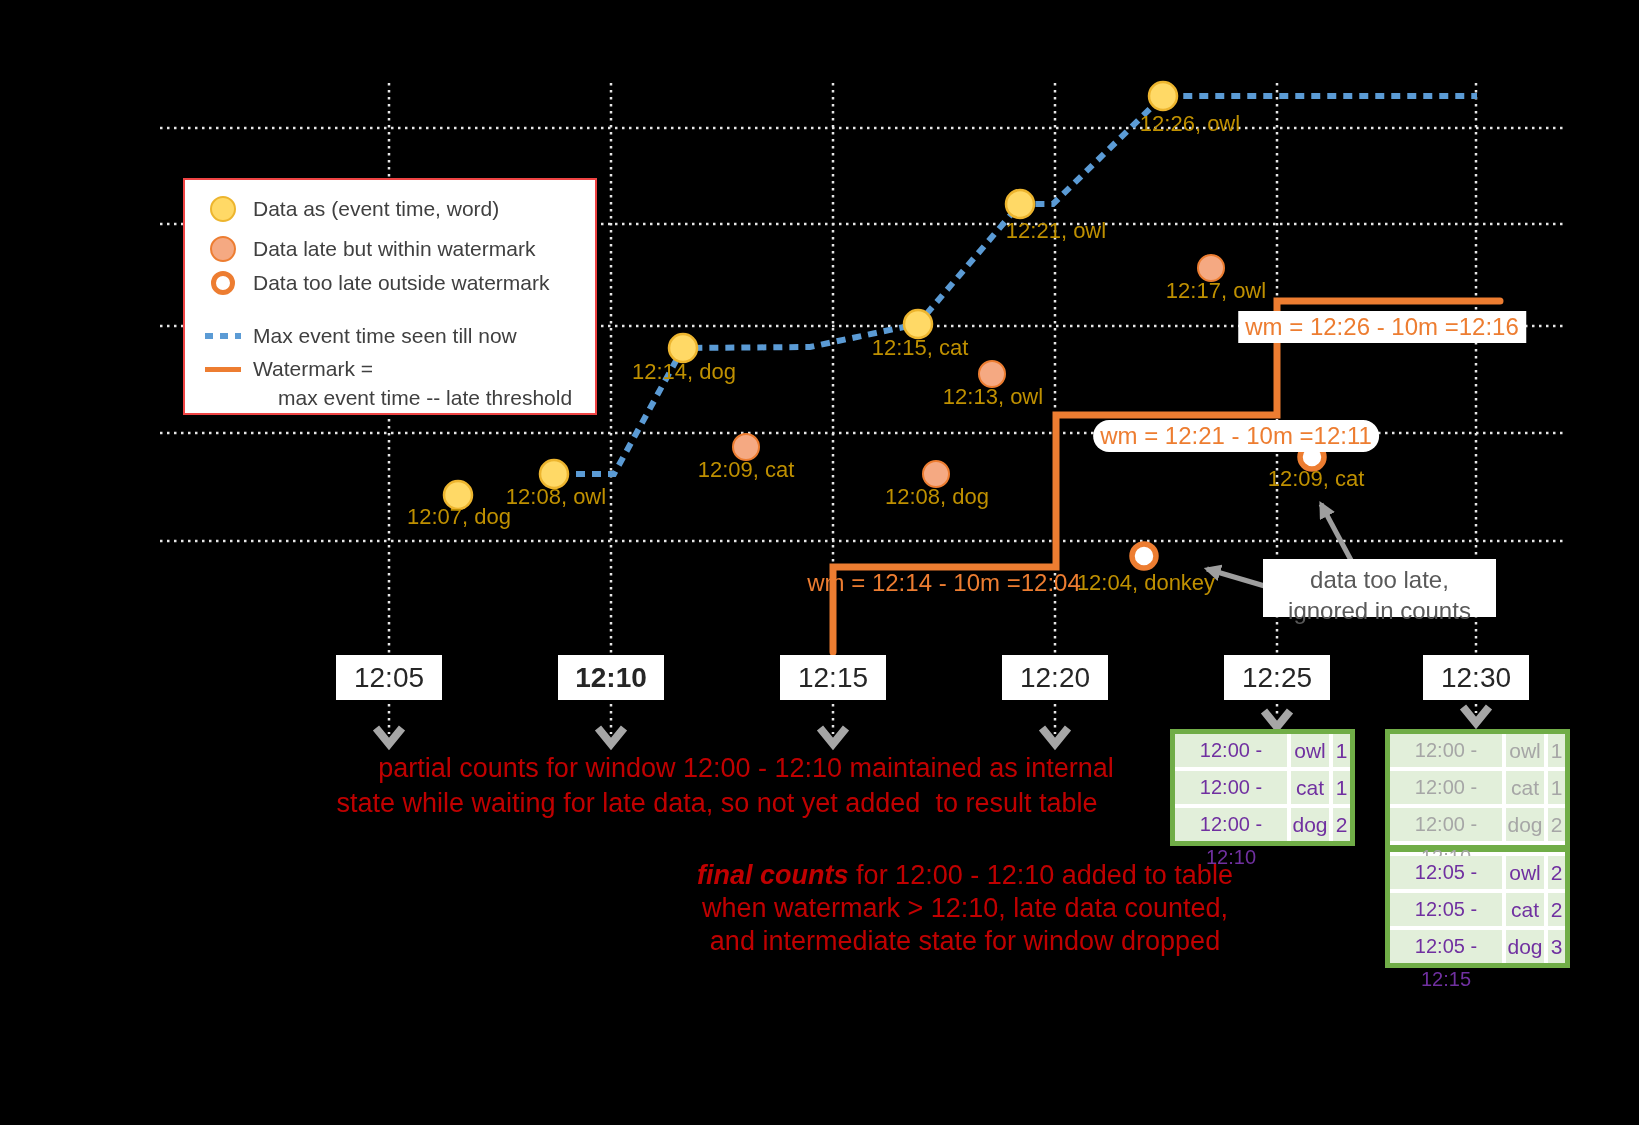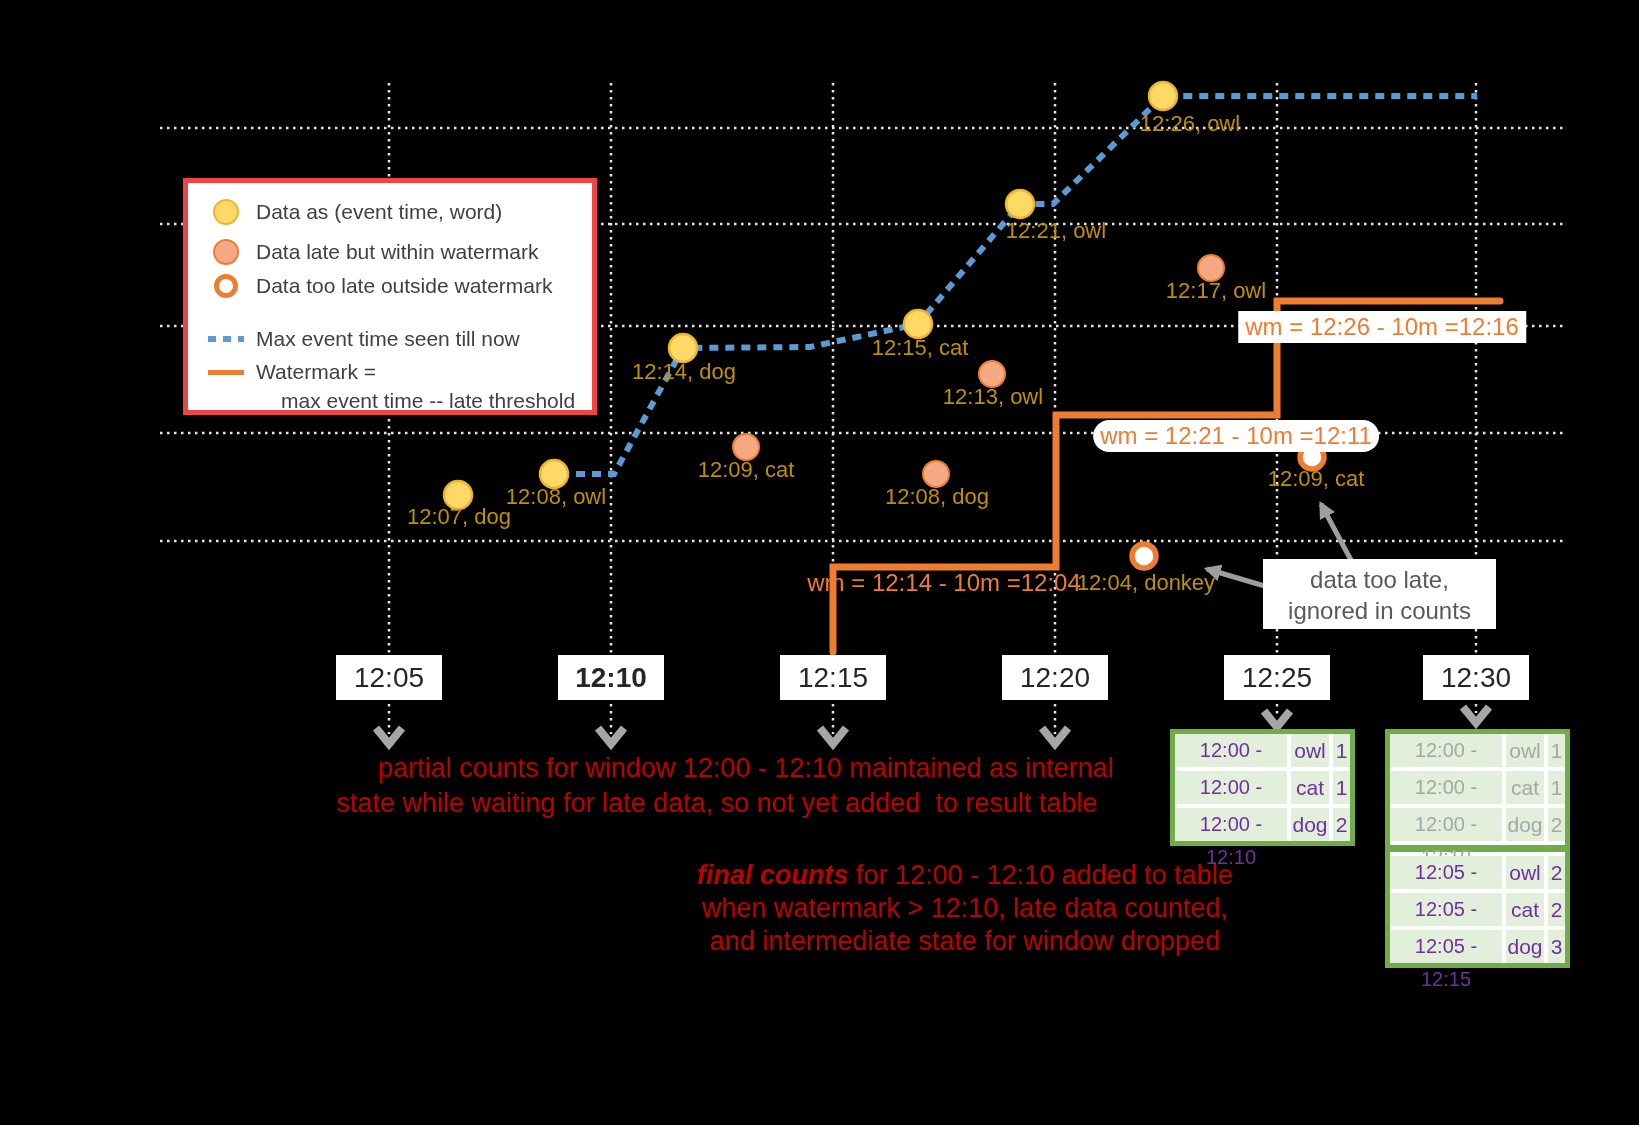--- a/index.html
+++ b/index.html
@@ -5,21 +5,21 @@
 <style>
   html,body{margin:0;padding:0;background:#000;}
   #diagram{position:relative;overflow:hidden;background:#000;font-family:"Liberation Sans",sans-serif;}
   #diagram svg{position:absolute;left:0;top:0;}
   .txt{position:absolute;transform:translate(-50%,-50%);white-space:pre;}
   .point-label{font-size:22px;color:var(--point-label);}
   .wm-label{font-size:24px;color:var(--wm-label);}
   .wm-label.boxed{background:#fff;padding:2px 7px;}
   .time-box{position:absolute;width:106px;height:45px;background:#fff;color:var(--axis-label-text);
             font-size:28px;text-align:center;line-height:45px;}
-  .legend{position:absolute;background:#fff;border:5px solid #ef4444;box-sizing:border-box;}
+  .legend{position:absolute;background:#fff;border:2px solid #ef4444;box-sizing:border-box;}
   .legend-row{position:absolute;left:20px;display:flex;align-items:center;height:30px;}
   .legend-marker{width:36px;display:flex;justify-content:center;align-items:center;flex:none;}
   .legend-label{font-size:21px;color:var(--legend-text);margin-left:12px;white-space:pre;}
   .m-circle{width:26px;height:26px;border-radius:50%;box-sizing:border-box;}
   .m-on-time{background:var(--on-time-fill);border:2px solid var(--on-time-stroke);}
   .m-late{background:var(--late-fill);border:2px solid var(--late-stroke);}
   .m-ring{width:24px;height:24px;border-radius:50%;box-sizing:border-box;background:#fff;border:5px solid var(--too-late-stroke);}
   .m-dotted{width:46px;height:6px;background:repeating-linear-gradient(90deg,var(--max-event-line) 0 8px,transparent 8px 15px);}
   .m-solid{width:46px;height:5px;background:var(--watermark-line);}
   .note-line{position:absolute;transform:translate(-50%,-50%);white-space:pre;font-size:27px;color:var(--red-note);}
@@ -137,21 +137,21 @@
     <div class="txt point-label" style="left: 1316px; top: 479px;">12:09, cat</div>
     <div class="txt wm-label" style="left: 944px; top: 583px;">wm = 12:14 - 10m =12:04</div>
     <div class="txt wm-label boxed" style="left: 1236px; top: 436px; border-radius: 16px;">wm = 12:21 - 10m =12:11</div>
     <div class="txt wm-label boxed" style="left: 1382px; top: 327px;">wm = 12:26 - 10m =12:16</div>
     <div class="time-box" style="left: 336px; top: 655px;">12:05</div>
     <div class="time-box" style="left: 558px; top: 655px; font-weight: bold;">12:10</div>
     <div class="time-box" style="left: 780px; top: 655px;">12:15</div>
     <div class="time-box" style="left: 1002px; top: 655px;">12:20</div>
     <div class="time-box" style="left: 1224px; top: 655px;">12:25</div>
     <div class="time-box" style="left: 1423px; top: 655px;">12:30</div>
-    <div class="too-late-box" style="left: 1263px; top: 559px; width: 233px; height: 70px; padding-top: 5px; box-sizing: border-box;">
+    <div class="too-late-box" style="left: 1263px; top: 559px; width: 233px; height: 58px; padding-top: 5px; box-sizing: border-box;">
       <div class="too-late-line">data too late,</div>
       <div class="too-late-line">ignored in counts</div>
     </div>
     <div class="note-line" style="left: 717px; top: 768px; margin-left: 29px;">partial counts for window 12:00 - 12:10 maintained as internal</div>
     <div class="note-line" style="left: 717px; top: 803px;">state while waiting for late data, so not yet added  to result table</div>
     <div class="note-line" style="left: 965px; top: 875px;"><span class="em">final counts </span><span>for 12:00 - 12:10 added to table</span></div>
     <div class="note-line" style="left: 965px; top: 908px;">when watermark &gt; 12:10, late data counted,</div>
     <div class="note-line" style="left: 965px; top: 941px;">and intermediate state for window dropped</div>
     <div class="rtable" style="left: 1170px; top: 729px;">
       <div class="trow">

